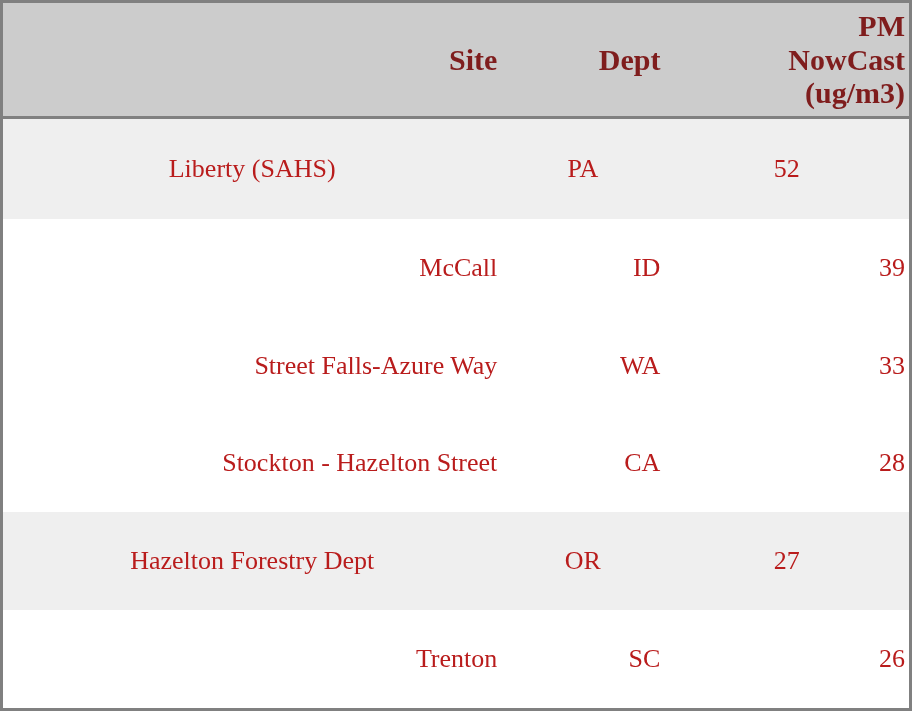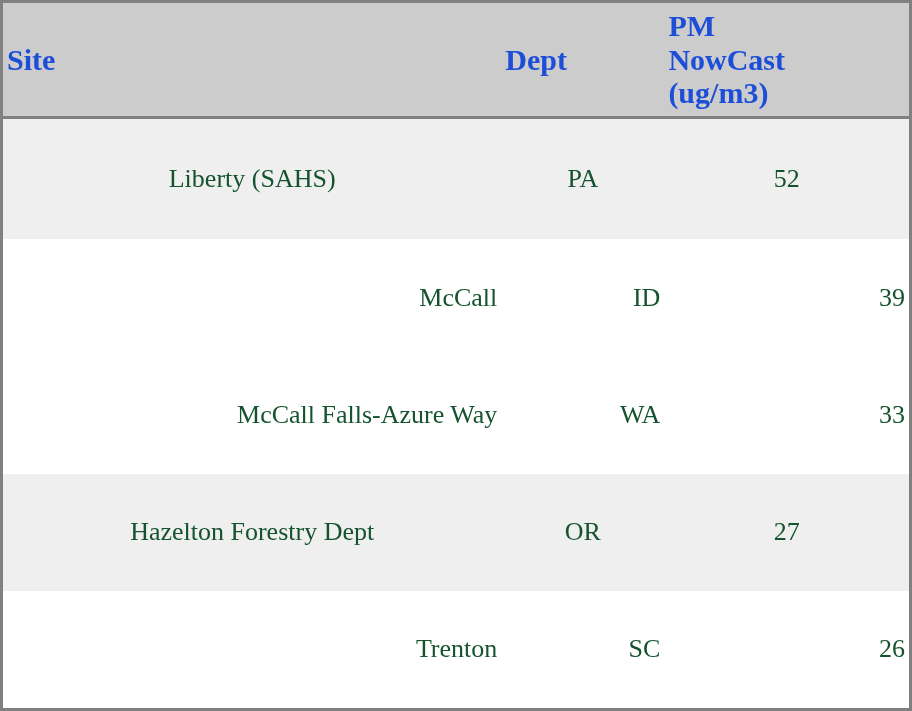--- a/index.html
+++ b/index.html
@@ -21,32 +21,32 @@
     background: #ffffff;
   }
   table.data-table {
     width: 100%;
     height: 100%;
     border-collapse: collapse;
     table-layout: fixed;
   }
   table.data-table thead th {
     background: #cccccc;
-    color: #1d4ed8;
+    color: #7f1d1d;
     font-family: "Liberation Serif", serif;
     font-weight: bold;
     font-size: 30px;
-    text-align: left;
+    text-align: right;
     vertical-align: middle;
     padding: 6px 4px;
     border-bottom: 3px solid #808080;
     line-height: 1.12;
   }
   table.data-table tbody td {
-    color: #14532d;
+    color: #b91c1c;
     font-family: "Liberation Serif", serif;
     font-size: 26px;
     text-align: center;
     vertical-align: middle;
     padding: 4px 4px;
     border: none;
   }
   table.data-table tbody tr.row-odd td {
     background: #efefef;
   }
@@ -88,23 +88,28 @@
         <td>Liberty (SAHS)</td>
         <td>PA</td>
         <td>52</td>
       </tr>
       <tr class="row-even">
         <td>McCall</td>
         <td>ID</td>
         <td>39</td>
       </tr>
       <tr class="row-even">
-        <td>McCall Falls-Azure Way</td>
+        <td>Street Falls-Azure Way</td>
         <td>WA</td>
         <td>33</td>
+      </tr>
+      <tr class="row-even">
+        <td>Stockton - Hazelton Street</td>
+        <td>CA</td>
+        <td>28</td>
       </tr>
       <tr class="row-odd">
         <td>Hazelton Forestry Dept</td>
         <td>OR</td>
         <td>27</td>
       </tr>
       <tr class="row-even">
         <td>Trenton</td>
         <td>SC</td>
         <td>26</td>

